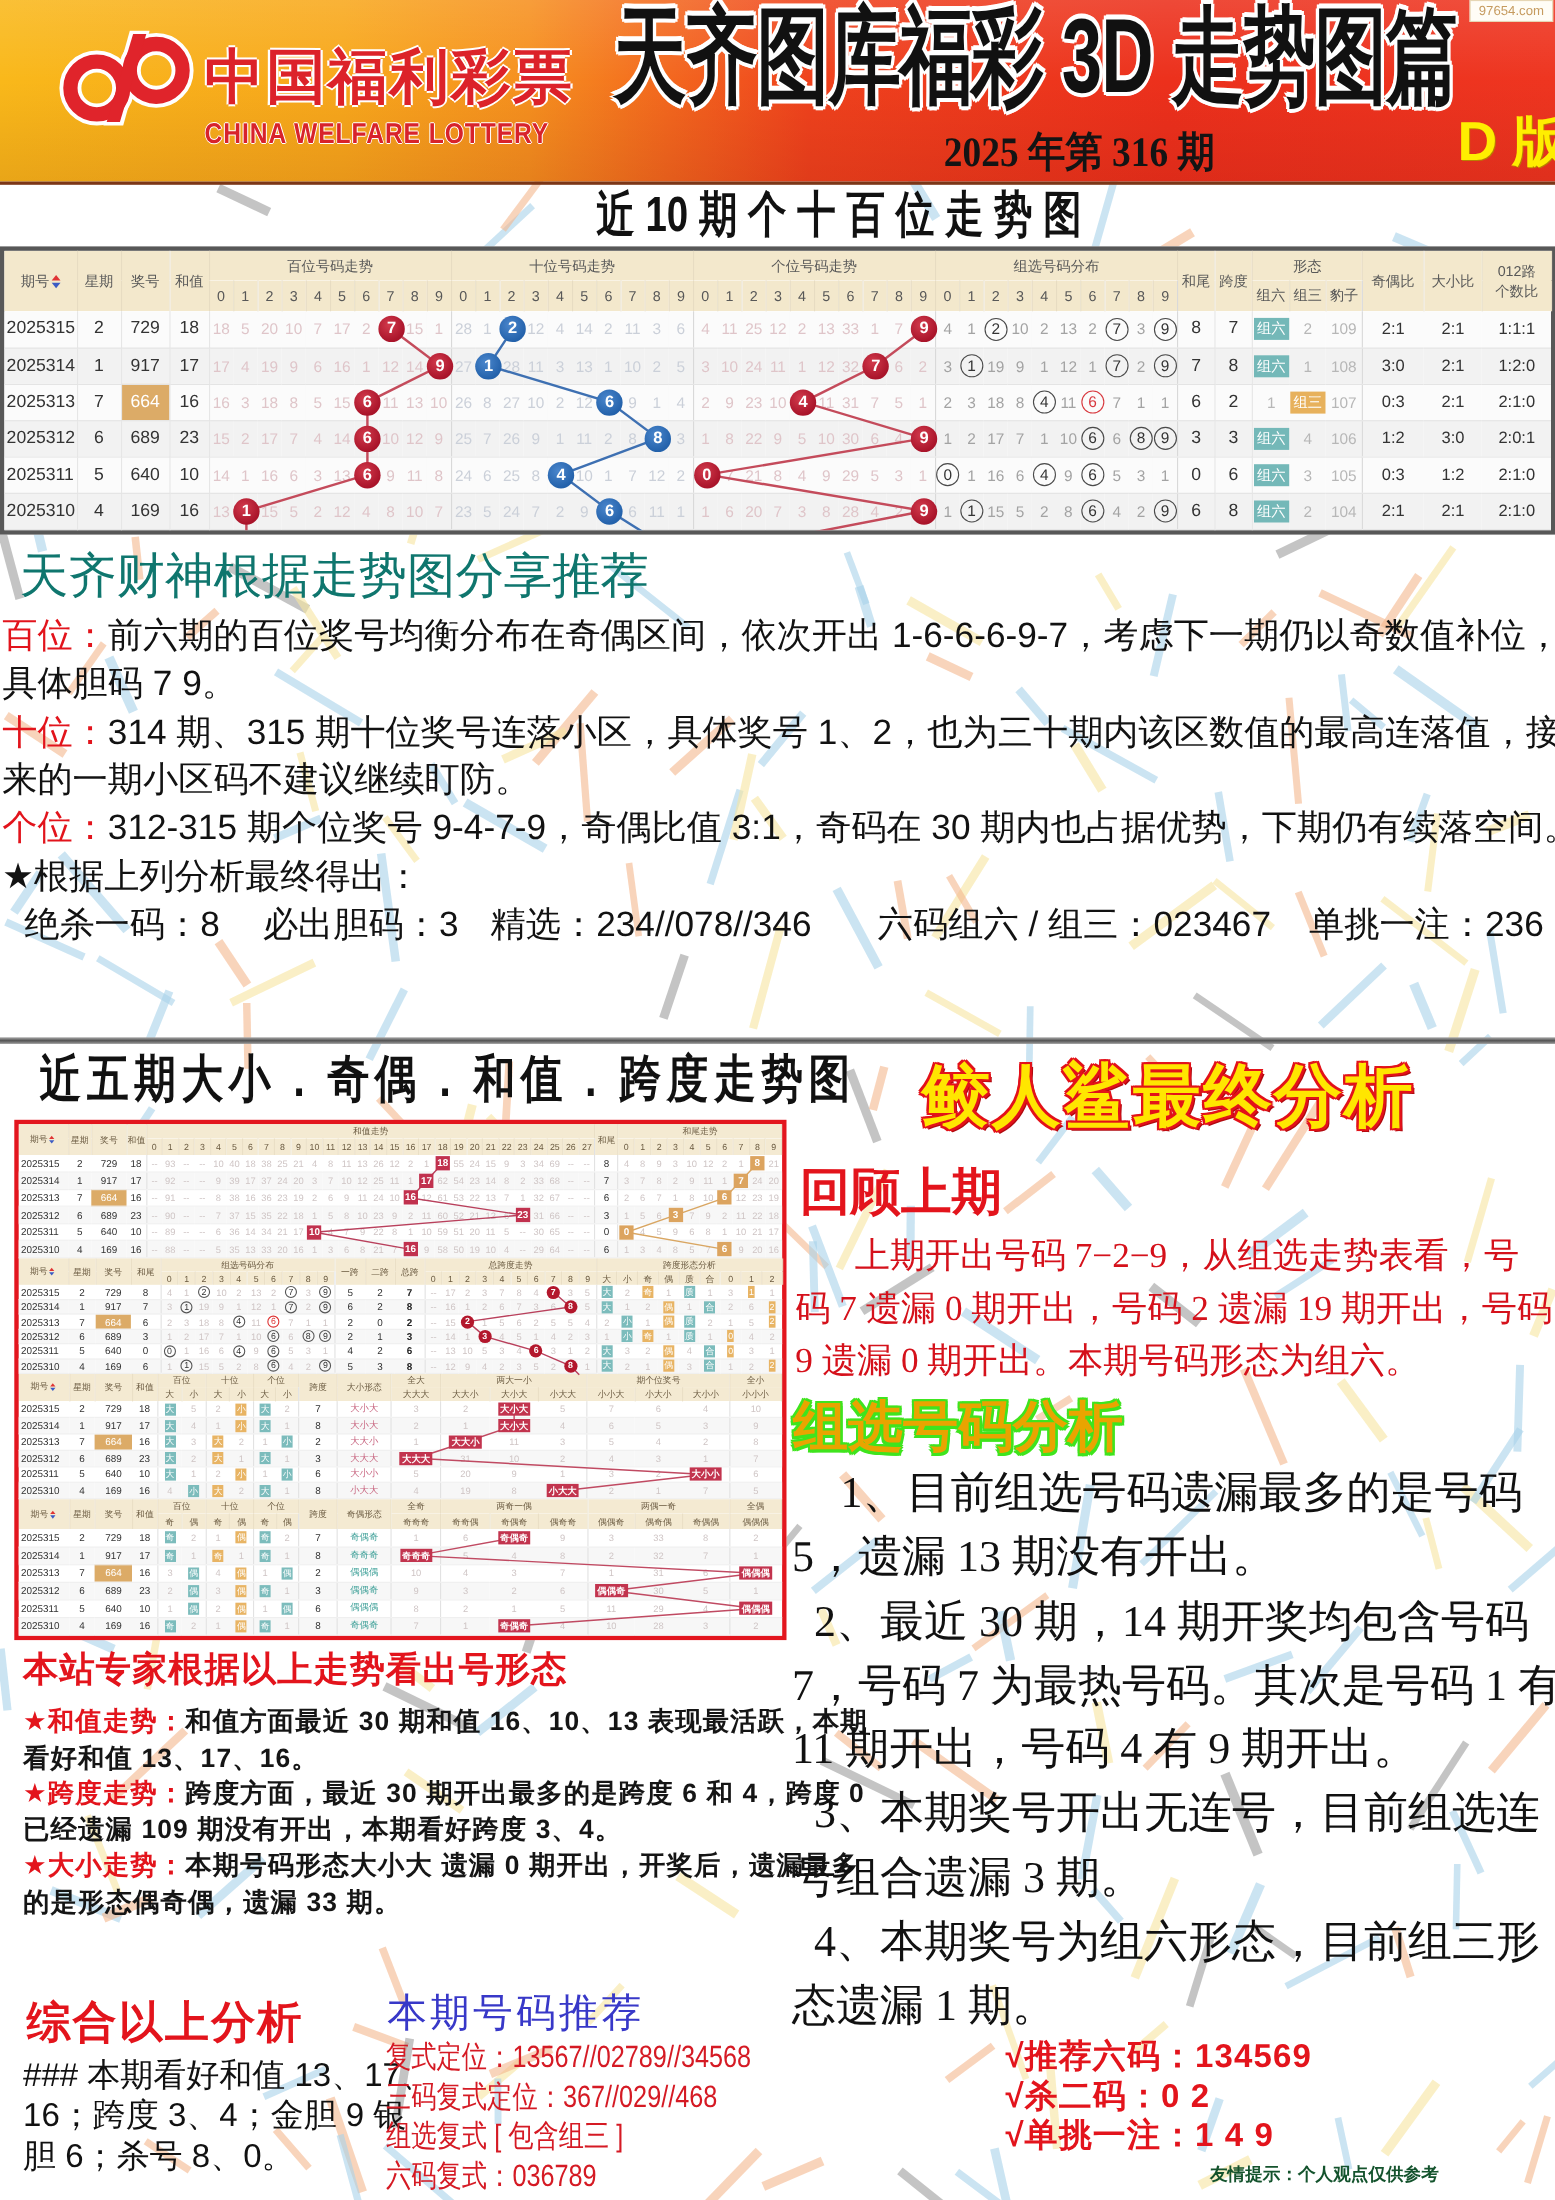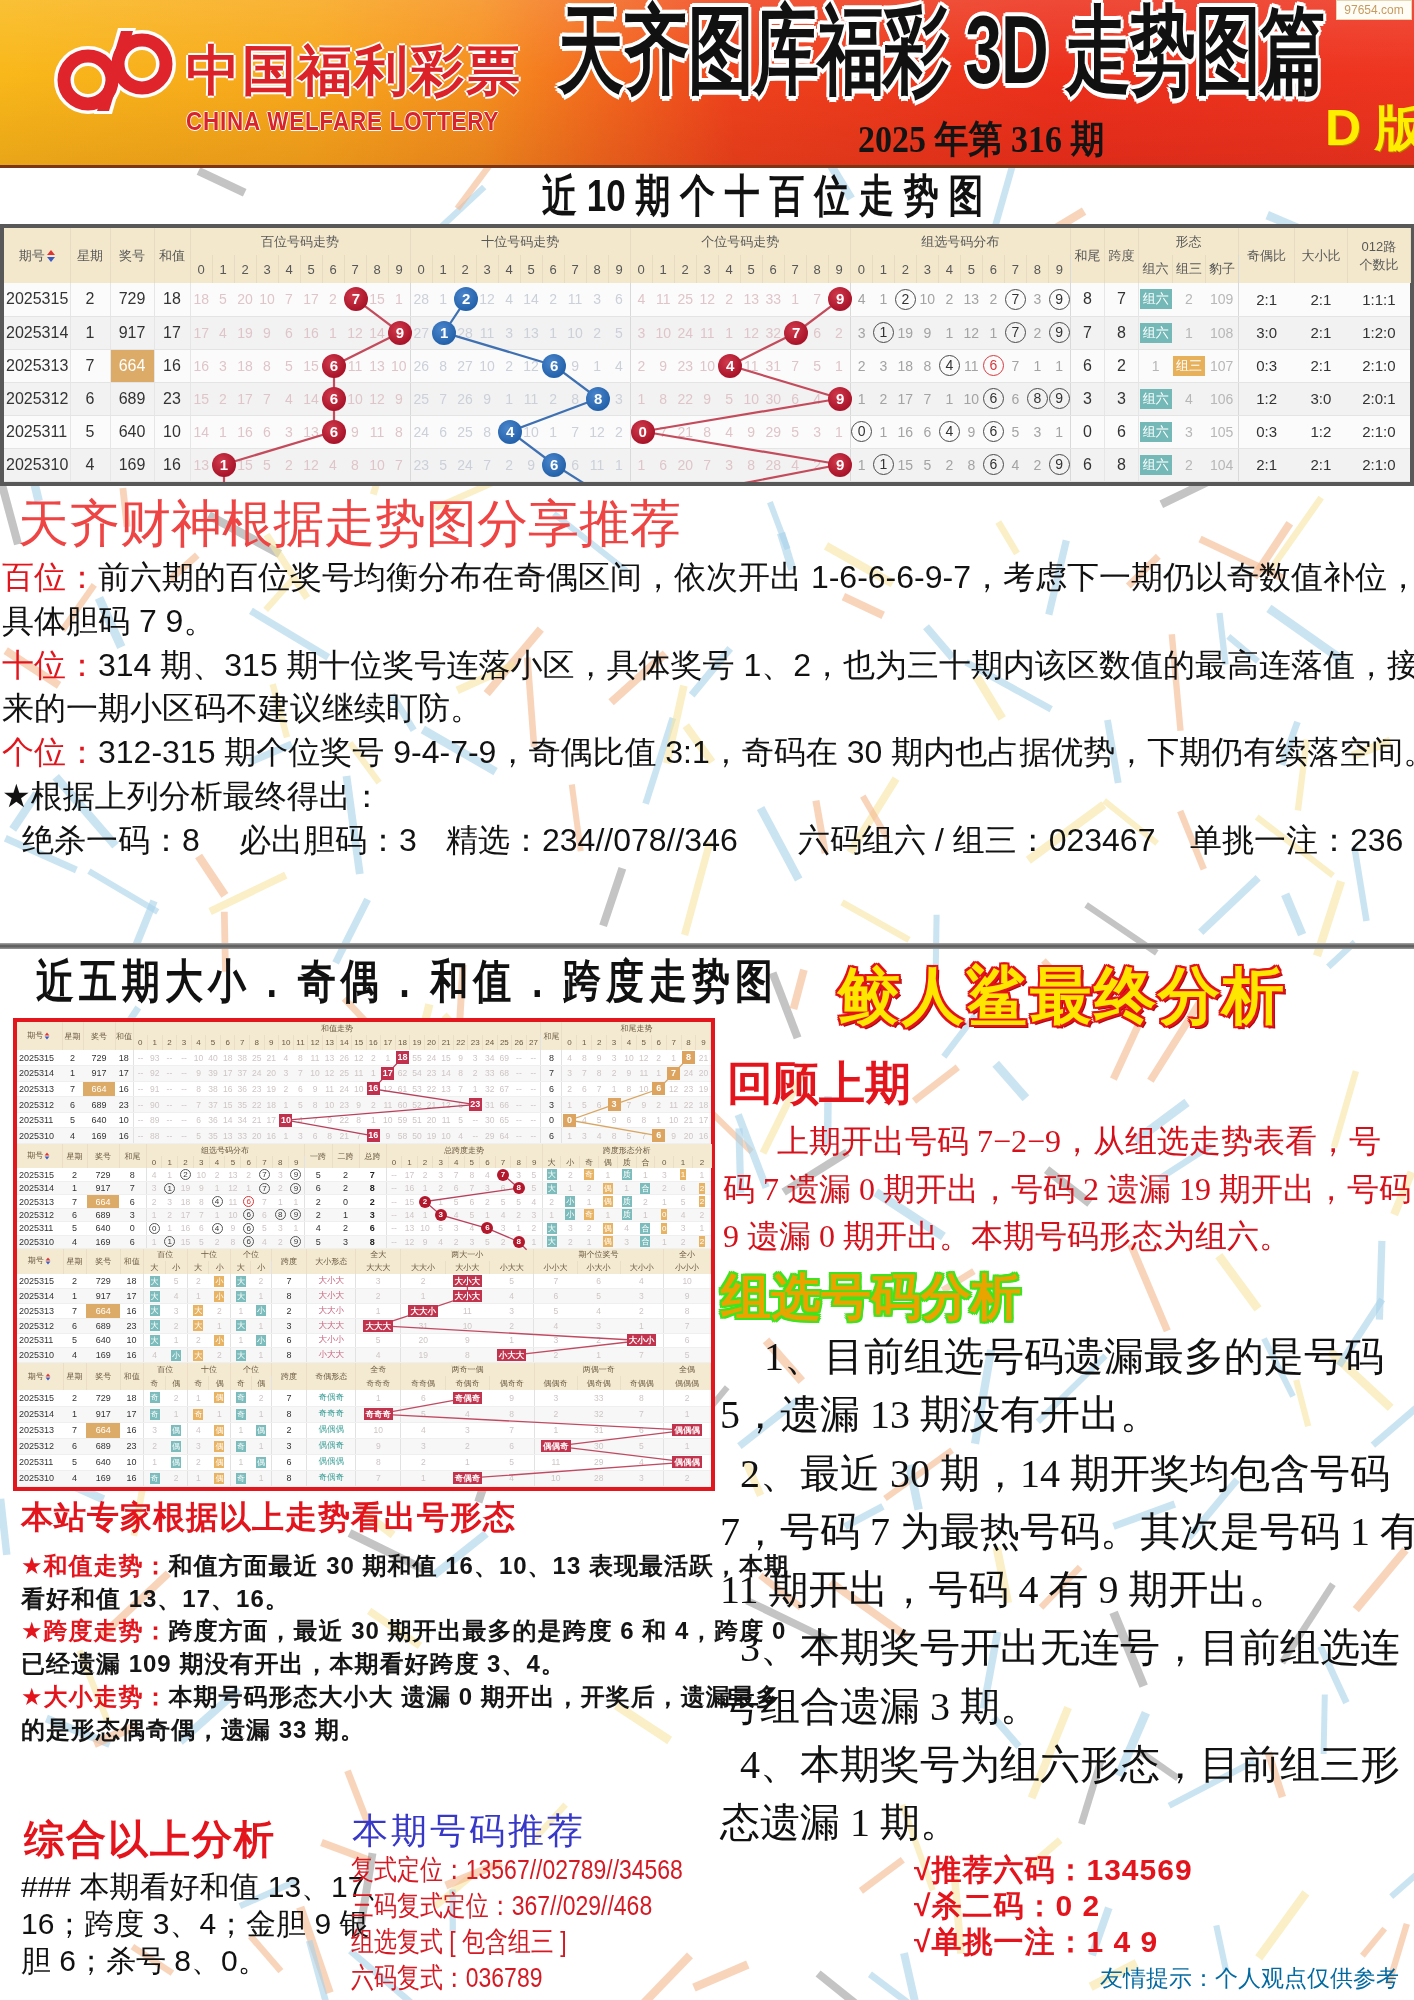--- a/index.html
+++ b/index.html
@@ -48,21 +48,21 @@
 .badge{display:inline-block;padding:0 3px;font-size:13px;line-height:20px;color:#fff;}
 .badge.teal{background:#74b8b8;}
 .badge.orange{background:#e7b15c;}
 .sort{display:inline-block;position:relative;vertical-align:middle;margin-left:2px;width:8px;height:12px;}
 .sort i{position:absolute;left:0;width:0;height:0;border-left:4px solid transparent;border-right:4px solid transparent;}
 .sort i.up{top:0;border-bottom:5px solid #e03434;}
 .sort i.dn{bottom:0;border-top:5px solid #3b5bc4;}
 .lines{position:absolute;left:0;top:0;width:100%;height:100%;z-index:1;pointer-events:none;overflow:hidden;}
 
 
-.rec-title{left:18px;top:502px;font-size:51px;line-height:44px;color:#ef4444;}
+.rec-title{left:18px;top:502px;font-size:44px;line-height:44px;color:#0f766e;}
 .rec-body{left:2px;top:556px;width:1410px;font-size:32px;line-height:43.8px;color:#121212;}
 .rec-body .red{color:#e2141c;}
 .rec-body .picks{position:relative;height:43.8px;}
 .rec-body .pick{position:absolute;top:0;}
 .rec-body .pick:nth-child(1){left:20px;}
 .rec-body .pick:nth-child(2){left:237px;}
 .rec-body .pick:nth-child(3){left:444px;}
 .rec-body .pick:nth-child(4){left:796px;}
 .rec-body .pick:nth-child(5){left:1188px;}
 
@@ -110,21 +110,21 @@
   text-shadow:2px 0 #e3121a,-2px 0 #e3121a,0 2px #e3121a,0 -2px #e3121a,2px 2px #e3121a,-2px -2px #e3121a,2px -2px #e3121a,-2px 2px #e3121a,3px 3px 0 #b00a10;}
 .rv-title{left:727px;top:1056px;font-size:46px;line-height:54px;font-weight:bold;color:#e3141c;}
 .rv-body{left:723px;top:1118px;font-family:"Liberation Serif",serif;font-size:32px;line-height:47.5px;color:#d5111b;}
 .rv-body .l0{padding-left:54px;}
 .gs-title{left:721px;top:1268px;font-size:50px;line-height:58px;font-weight:bold;color:#e9a400;
   text-shadow:2px 0 #3fe41e,-2px 0 #3fe41e,0 2px #3fe41e,0 -2px #3fe41e,2px 2px #3fe41e,-2px -2px #3fe41e,2px -2px #3fe41e,-2px 2px #3fe41e;}
 .gs-body{left:720px;top:1328px;font-family:"Liberation Serif",serif;font-size:40px;line-height:58.25px;color:#111;}
 .gs-body .first{padding-left:20px;}
 .gs-body .first.i0{padding-left:44px;}
 .fp{left:914px;top:1852px;font-size:30px;line-height:36px;font-weight:bold;letter-spacing:1px;color:#e3141c;}
-.disc{left:1100px;top:1964px;font-size:23px;line-height:28px;font-weight:normal;color:#0369a1;}
+.disc{left:1100px;top:1964px;font-size:16px;line-height:28px;font-weight:bold;color:#14532d;}
 </style>
 </head>
 <body>
 
 <div id="page">
 
   <svg id="confetti" width="1414" height="2000">
       <line x1="685.8" y1="725.7" x2="712.0" y2="762.1" stroke="#f7e6a1" stroke-width="8.0" opacity="0.6"></line>
       <line x1="565.6" y1="1804.6" x2="534.6" y2="1838.8" stroke="#f7e6a1" stroke-width="6.3" opacity="0.6"></line>
       <line x1="1174.8" y1="1504.0" x2="1113.5" y2="1526.4" stroke="#a9d3ea" stroke-width="7.2" opacity="0.6"></line>

